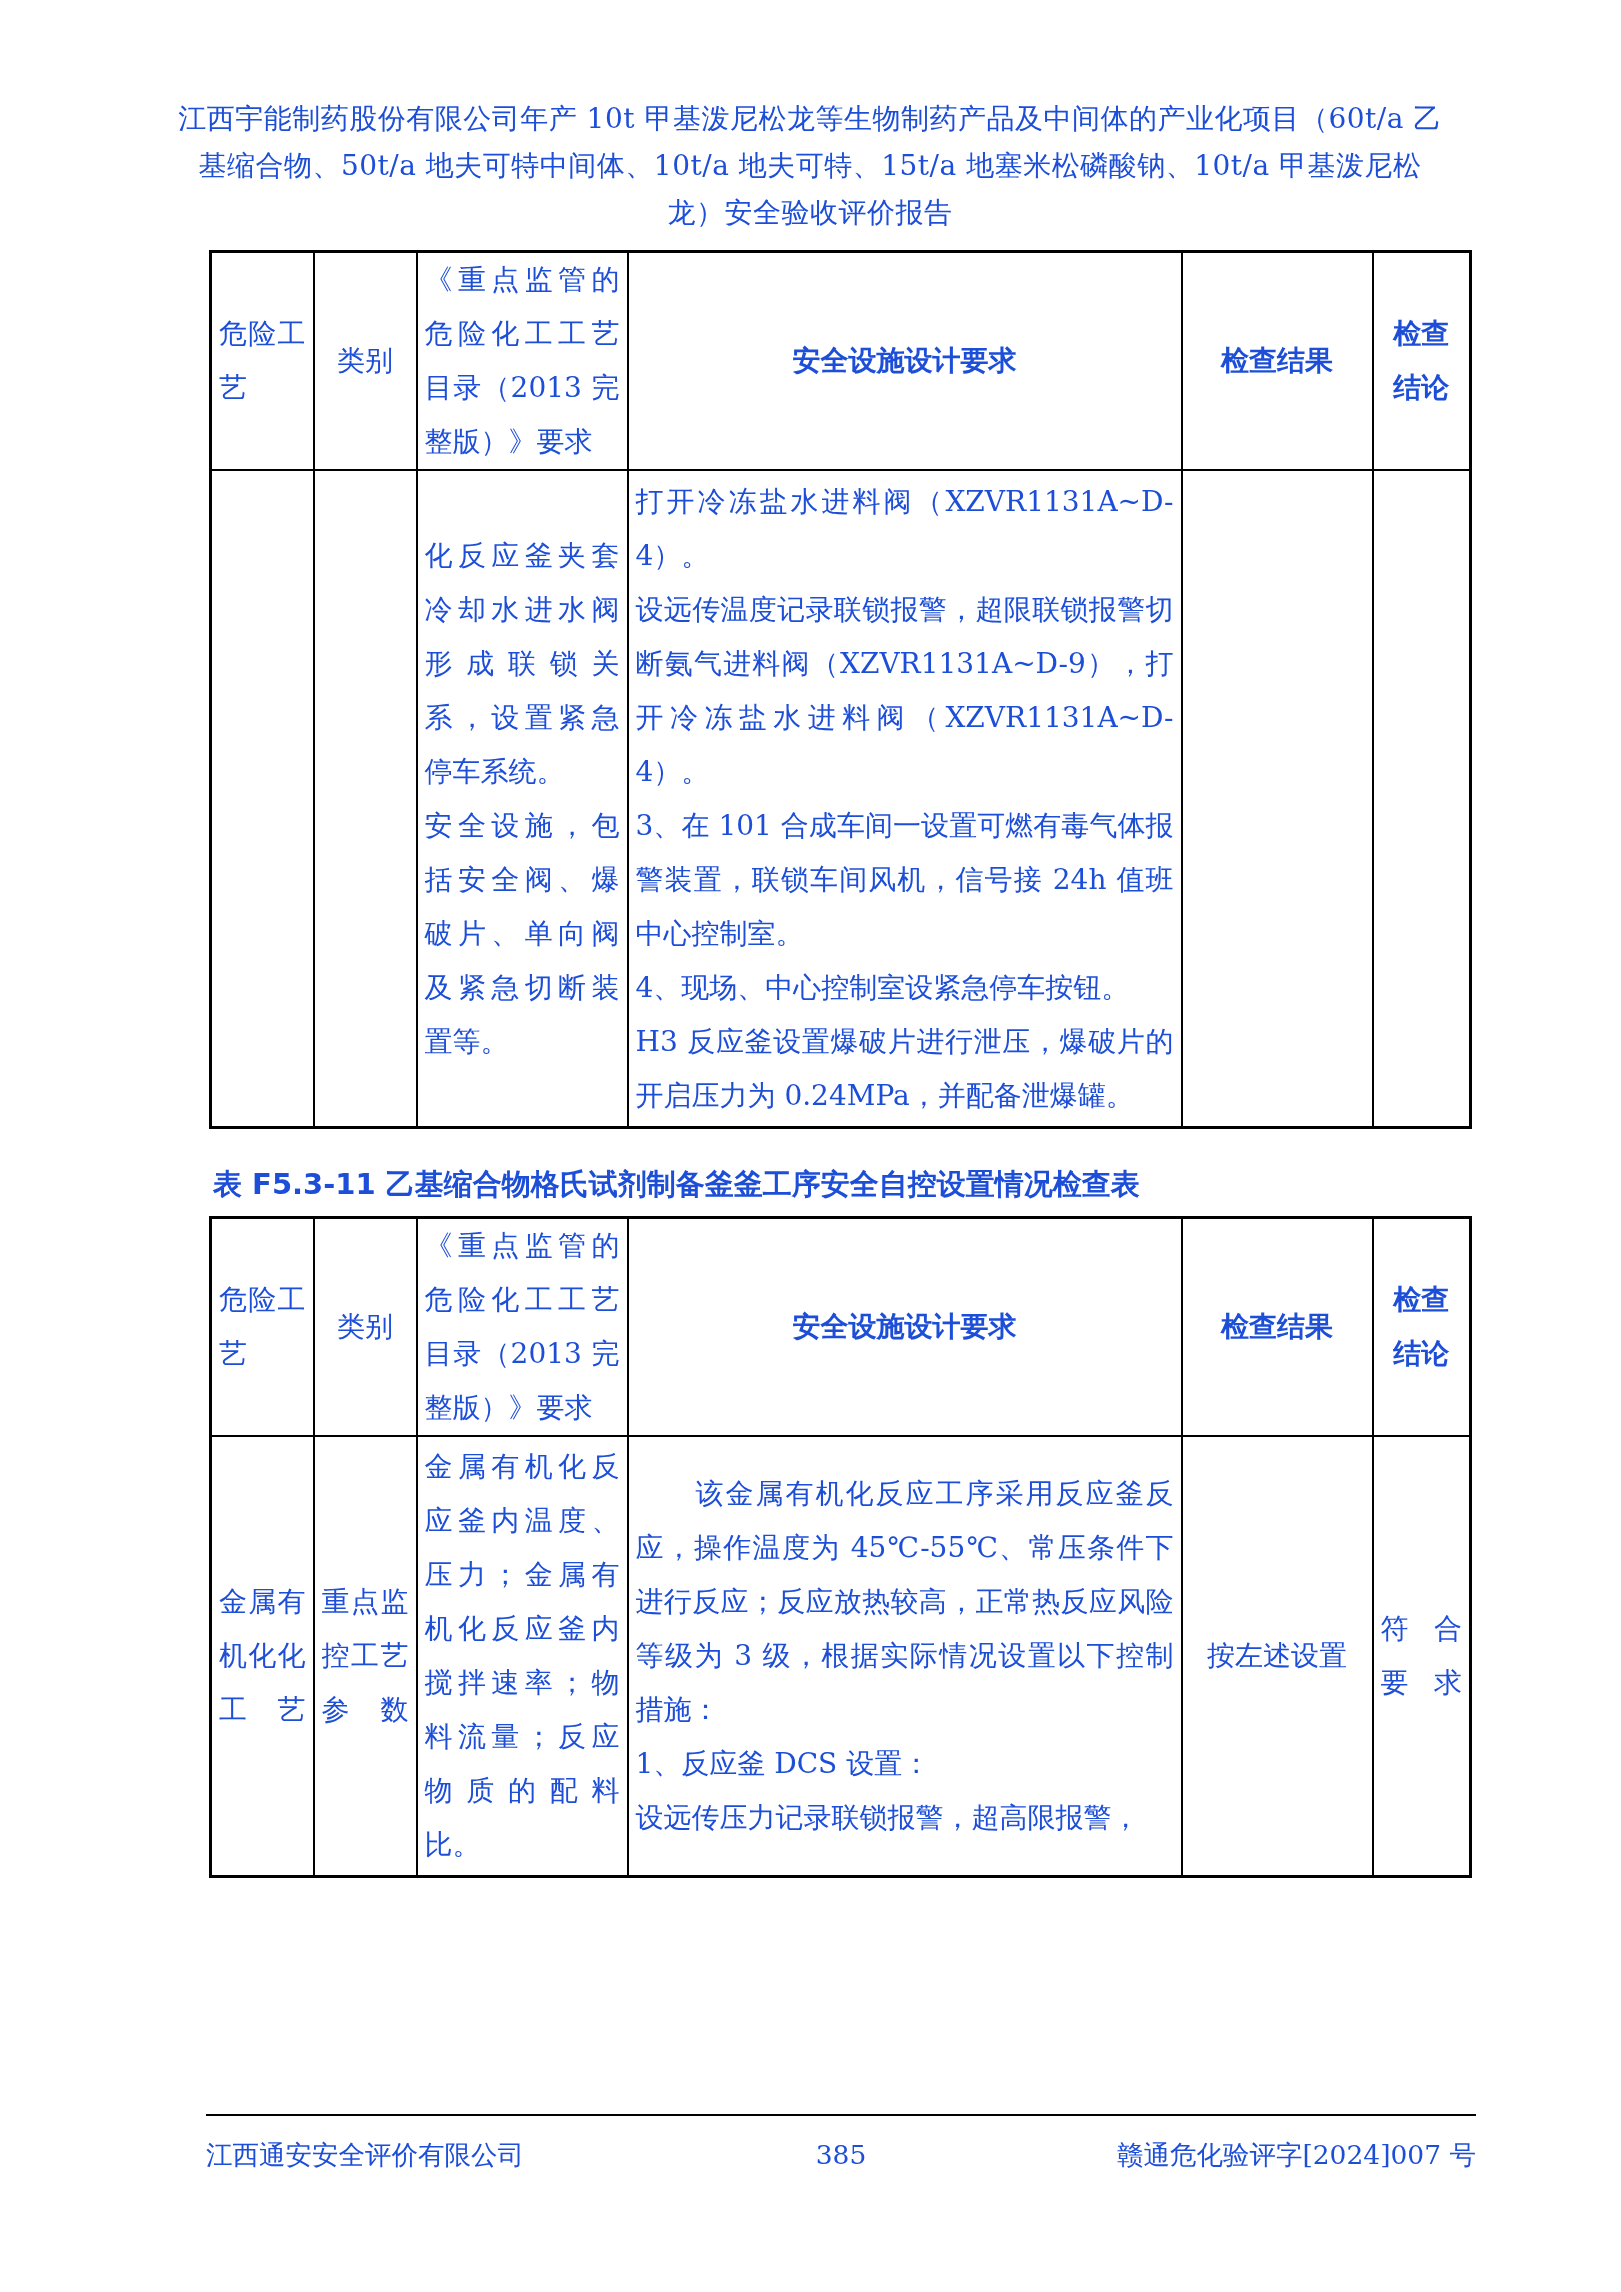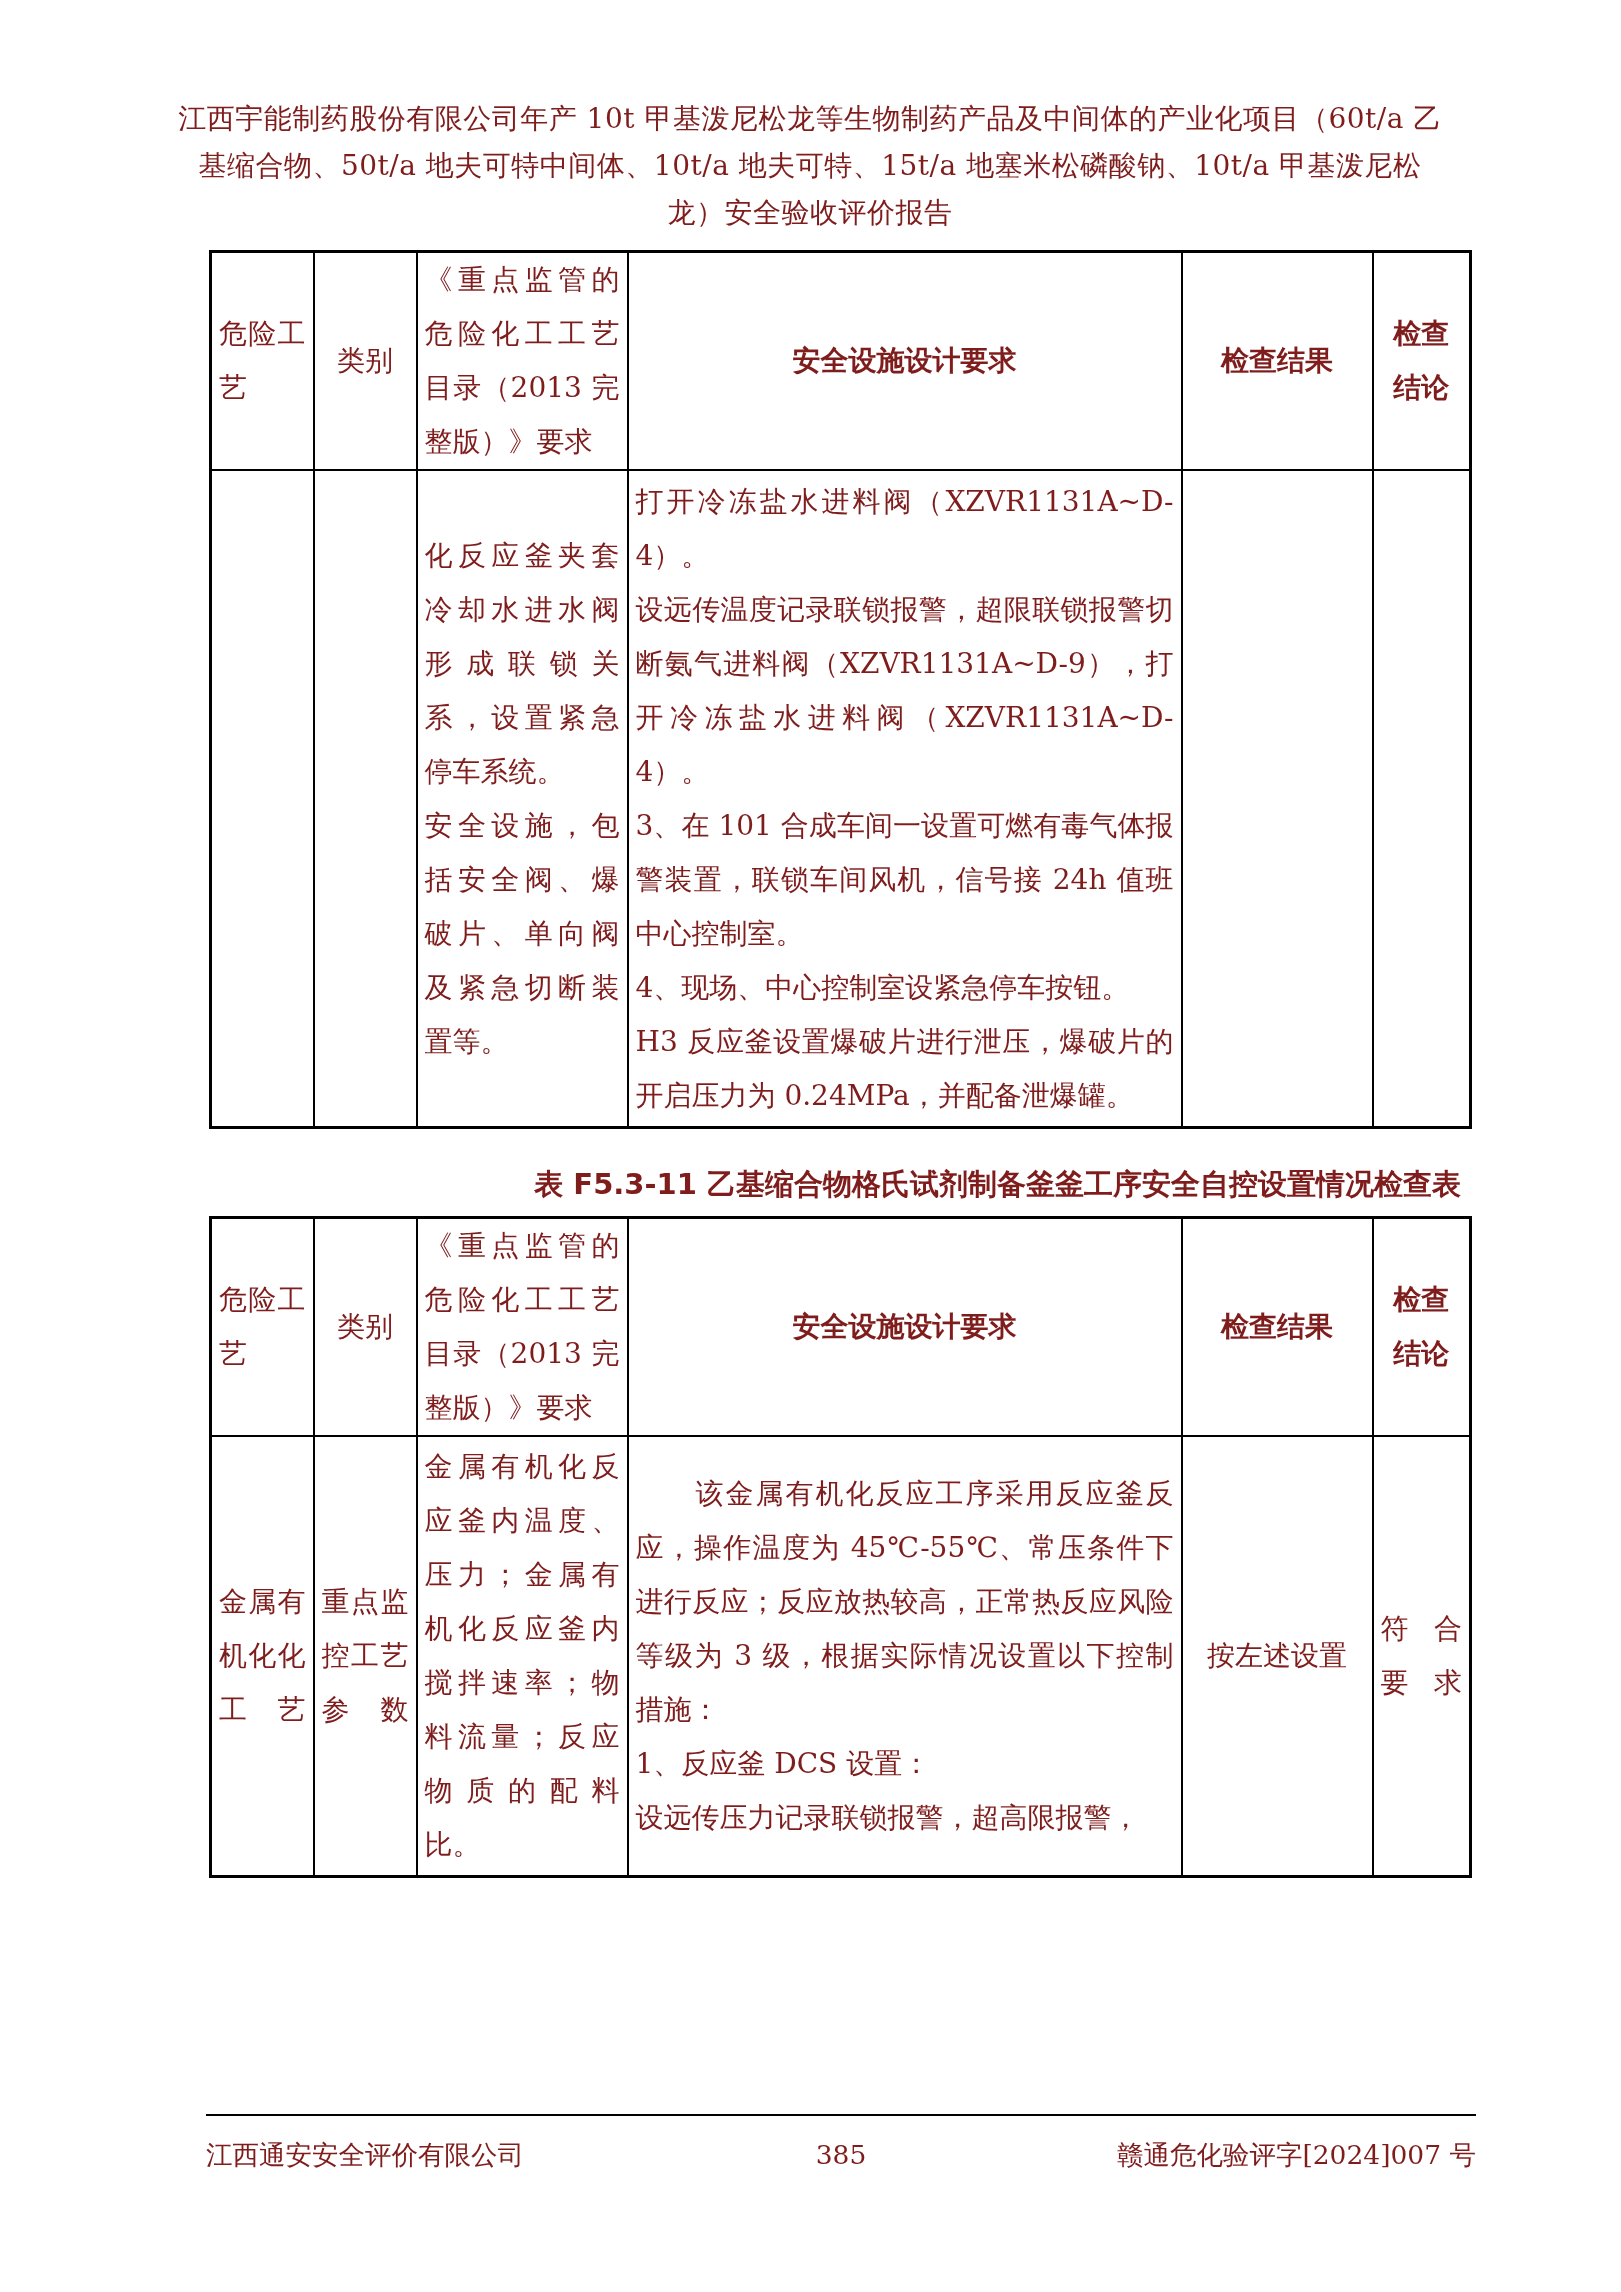--- a/index.html
+++ b/index.html
@@ -1,20 +1,20 @@
 <!DOCTYPE html>
 <html><head>
 <meta charset="utf-8">
 <style>
   html,body { margin:0; padding:0; background:#fff; }
   .page {
     position:relative;
     width:1621px; height:2293px;
     background:#ffffff;
-    color:#7f1d1d;
+    color:#1d4ed8;
     font-family:"DejaVu Serif","Liberation Serif",serif;
     overflow:hidden;
     border-radius:17px;
   }
   .doc-title {
     position:absolute; top:95px; left:173px; width:1274px;
     text-align:center;
     font-size:28px; line-height:47px;
     letter-spacing:0.5px;
   }
@@ -45,22 +45,22 @@
   .cell-top {
     vertical-align:top;
     white-space:pre-wrap;
     text-align:justify; text-justify:inter-ideograph;
   }
   .pt10 { padding-top:7.8px; }
   .pt14 { padding-top:13.7px; padding-left:23.5px; padding-right:23.5px; }
   .pt6  { padding-top:5.9px; }
   .pt16 { padding-top:15.7px; padding-left:23.5px; padding-right:23.5px; }
   .caption {
-    position:absolute; top:1162px; left:202px; width:1259px;
-    text-align:right;
+    position:absolute; top:1162px; left:213px; width:1259px;
+    text-align:left;
     font-family:"DejaVu Sans","Liberation Sans",sans-serif;
     font-weight:bold; font-size:29px; line-height:45px;
   }
   .footer {
     position:absolute; top:2114px; left:206px; width:1270px;
     border-top:2.9px solid #000;
     padding-top:22px;
     display:grid; grid-template-columns:1fr auto 1fr;
     font-size:26.5px; line-height:33px;
   }

